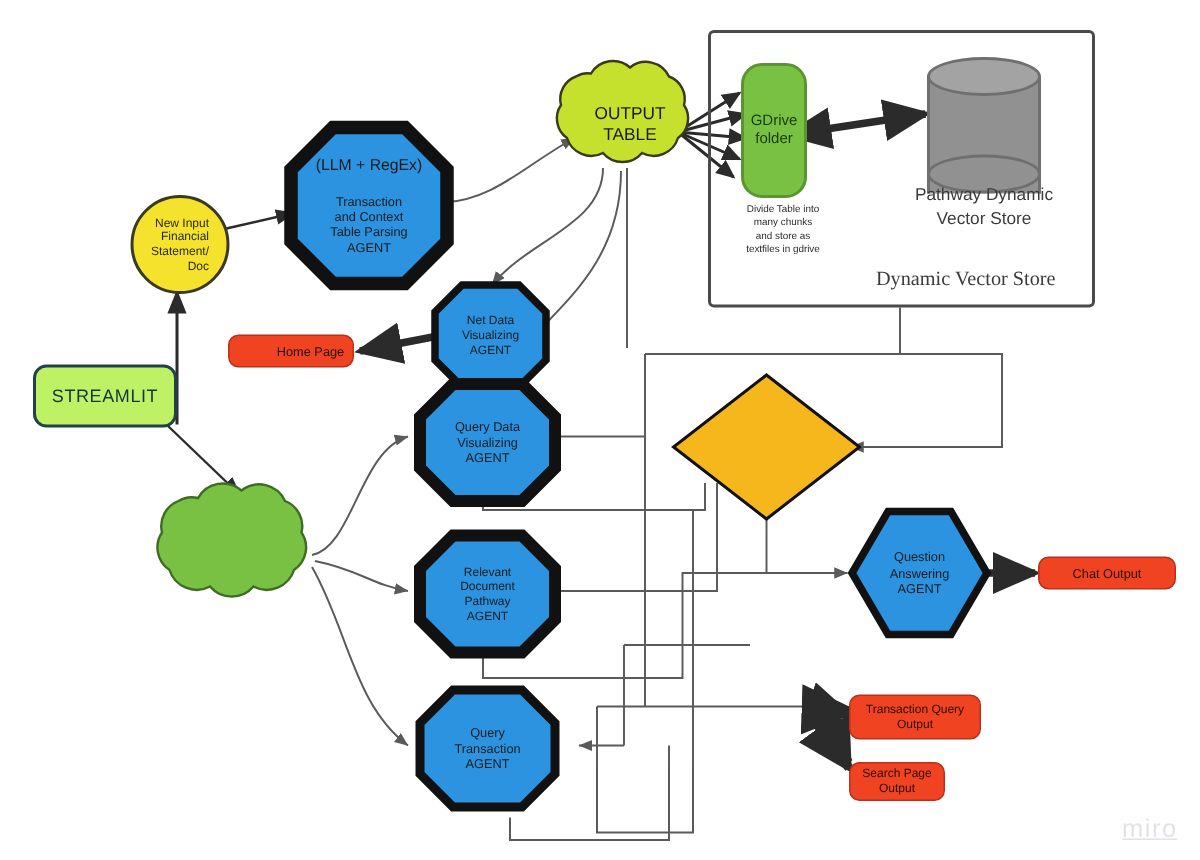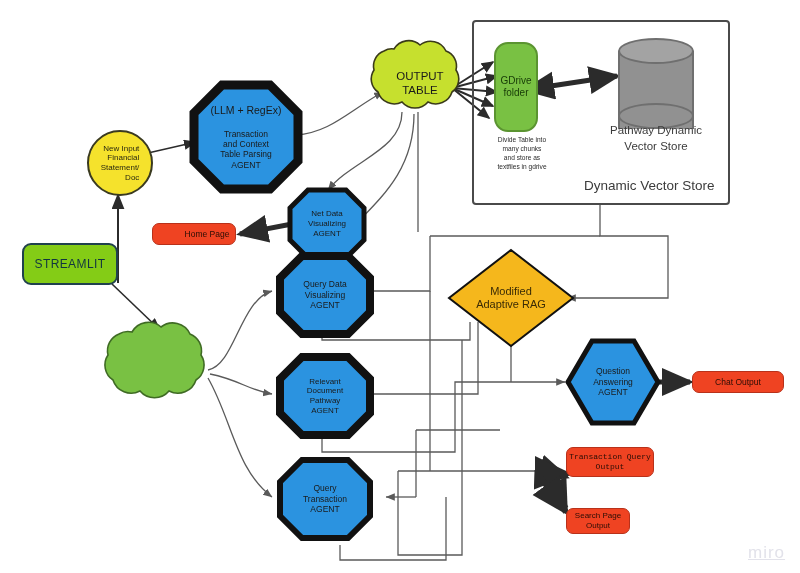--- a/index.html
+++ b/index.html
@@ -4,40 +4,40 @@
 <style>
   html,body{margin:0;padding:0;background:#ffffff;}
   body{font-family:"Liberation Sans",sans-serif;}
   #canvas{position:relative;width:800px;height:573px;background:#fff;overflow:hidden;}
   svg#wires{position:absolute;left:0;top:0;width:800px;height:573px;}
   .node{position:absolute;box-sizing:border-box;display:flex;align-items:center;justify-content:center;text-align:center;color:#1a1a1a;}
   .lbl{position:relative;z-index:3;line-height:1.22;white-space:pre-line;pointer-events:none;}
 
   
   .rbox{border-radius:9px;border:2px solid #1f2933;}
-  .streamlit{background:#84cc16;border-color:#20414d;}
+  .streamlit{background:#bef264;border-color:#20414d;}
   .redbox{background:#ef4322;border:1px solid #b8311a;border-radius:7px;}
 
   
   .circle{border-radius:50%;background:#f5e22c;border:2px solid #3a3a20;}
 
   
   .panel{border:2px solid #4a4a4a;border-radius:4px;background:transparent;}
 
   
   .gdrive{background:#79c143;border:2px solid #5b9431;border-radius:14px;}
 
   .capt{position:absolute;text-align:center;color:#2b2b2b;line-height:1.35;}
 
   .cyl-top{position:absolute;left:0;top:0;width:100%;height:26px;border-radius:50%/50%;background:#a3a3a3;border:2px solid #6f6f6f;box-sizing:border-box;}
   .cyl-body{position:absolute;left:0;top:13px;width:100%;height:78px;background:#919191;border-left:2px solid #6f6f6f;border-right:2px solid #6f6f6f;box-sizing:border-box;}
   .cyl-bot{position:absolute;left:0;top:65px;width:100%;height:26px;border-radius:50%/50%;background:#919191;border:2px solid #6f6f6f;box-sizing:border-box;}
 
   .watermark{position:absolute;color:#e2e2ea;font-size:17px;letter-spacing:1px;}
-  .panel-title{position:absolute;color:#3b3b3b;}
+  .panel-title{position:absolute;color:#3b3b3b;font-family:Liberation Serif, serif;}
 </style>
 </head>
 <body>
 
 <div id="canvas">
 
   <svg id="wires" viewBox="0 0 800 573">
     <defs>
       <marker id="ahD" markerWidth="9" markerHeight="9" refX="7.5" refY="3.2" orient="auto">
         <path d="M0,0 L8,3.2 L0,6.4 z" fill="#2b2b2b"></path>
@@ -232,36 +232,32 @@
 Pathway
 AGENT</div>
   </div>
 
   <div class="node" style="left:280px;top:460px;width:90px;height:78px;z-index:3;">
     <div class="lbl" style="font-size:8.5px;">Query
 Transaction
 AGENT</div>
   </div>
 
-  <div class="node" style="left:459px;top:276px;width:104px;height:44px;z-index:3;">
-    <div class="lbl" style="font-size:11px;color:#3a2b05;">Modified
-Adaptive RAG</div>
-  </div>
 
   <div class="node" style="left:576px;top:352px;width:74px;height:60px;z-index:3;">
     <div class="lbl" style="font-size:8.5px;">Question
 Answering
 AGENT</div>
   </div>
 
   <div class="node redbox" style="left:692px;top:371px;width:92px;height:22px;">
     <div class="lbl" style="font-size:8.5px;color:#2a0d05;">Chat Output</div>
   </div>
 
-  <div class="node redbox" style="left:566px;top:447px;width:88px;height:30px;font-family:Liberation Mono, monospace;">
+  <div class="node redbox" style="left:566px;top:463px;width:88px;height:30px;">
     <div class="lbl" style="font-size:8px;color:#2a0d05;">Transaction Query
 Output</div>
   </div>
 
   <div class="node redbox" style="left:566px;top:508px;width:64px;height:26px;">
     <div class="lbl" style="font-size:8px;color:#2a0d05;">Search Page Output</div>
   </div>
 
   <div class="watermark" style="left:748px;top:543px;text-decoration:underline;">miro</div>
 

